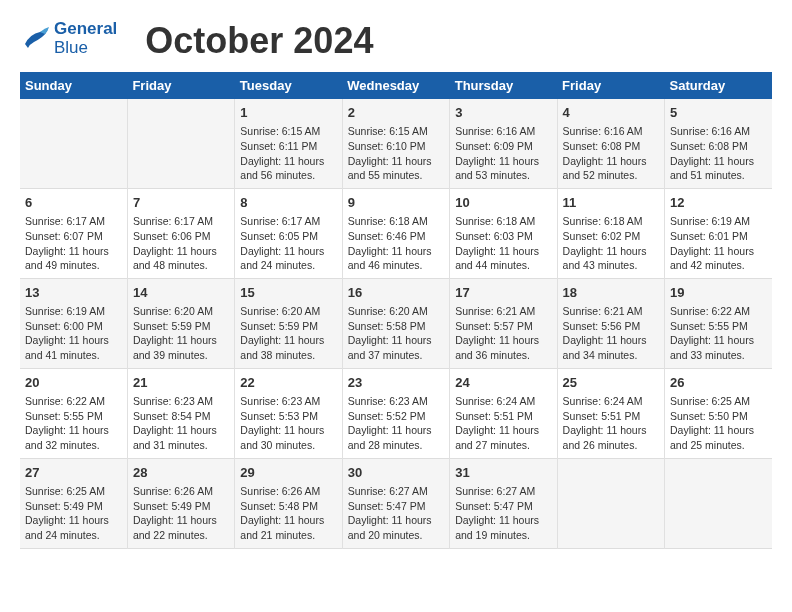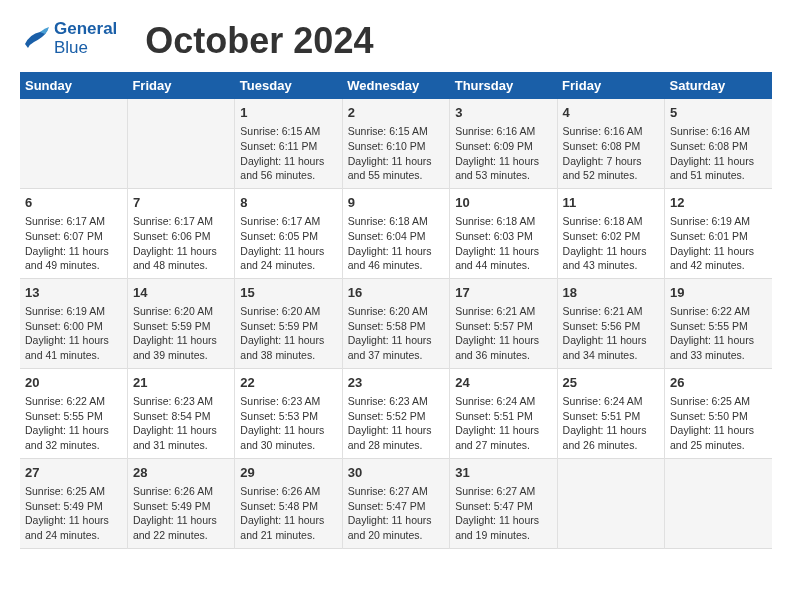--- a/index.html
+++ b/index.html
@@ -136,21 +136,21 @@
         <td>
           <span class="day-number">3</span>
           <div class="day-info">Sunrise: 6:16 AM</div>
           <div class="day-info">Sunset: 6:09 PM</div>
           <div class="day-info">Daylight: 11 hours and 53 minutes.</div>
         </td>
         <td>
           <span class="day-number">4</span>
           <div class="day-info">Sunrise: 6:16 AM</div>
           <div class="day-info">Sunset: 6:08 PM</div>
-          <div class="day-info">Daylight: 7 hours and 52 minutes.</div>
+          <div class="day-info">Daylight: 11 hours and 52 minutes.</div>
         </td>
         <td>
           <span class="day-number">5</span>
           <div class="day-info">Sunrise: 6:16 AM</div>
           <div class="day-info">Sunset: 6:08 PM</div>
           <div class="day-info">Daylight: 11 hours and 51 minutes.</div>
         </td>
       </tr>
       <tr>
         <td>
@@ -167,21 +167,21 @@
         </td>
         <td>
           <span class="day-number">8</span>
           <div class="day-info">Sunrise: 6:17 AM</div>
           <div class="day-info">Sunset: 6:05 PM</div>
           <div class="day-info">Daylight: 11 hours and 24 minutes.</div>
         </td>
         <td>
           <span class="day-number">9</span>
           <div class="day-info">Sunrise: 6:18 AM</div>
-          <div class="day-info">Sunset: 6:04 PM</div>
+          <div class="day-info">Sunset: 6:46 PM</div>
           <div class="day-info">Daylight: 11 hours and 46 minutes.</div>
         </td>
         <td>
           <span class="day-number">10</span>
           <div class="day-info">Sunrise: 6:18 AM</div>
           <div class="day-info">Sunset: 6:03 PM</div>
           <div class="day-info">Daylight: 11 hours and 44 minutes.</div>
         </td>
         <td>
           <span class="day-number">11</span>

